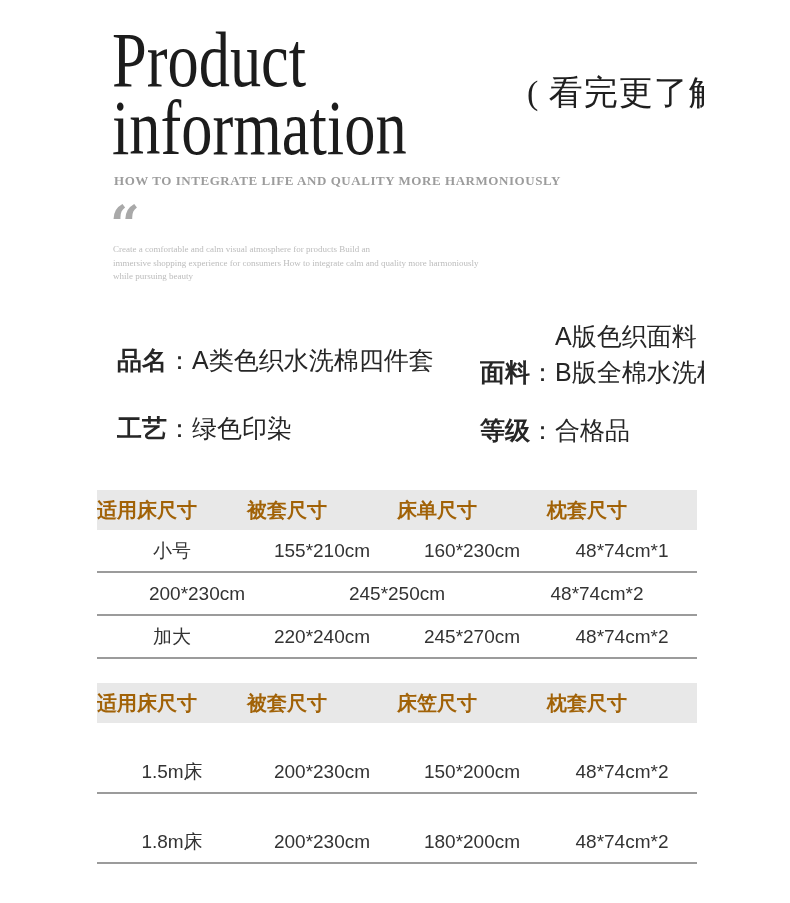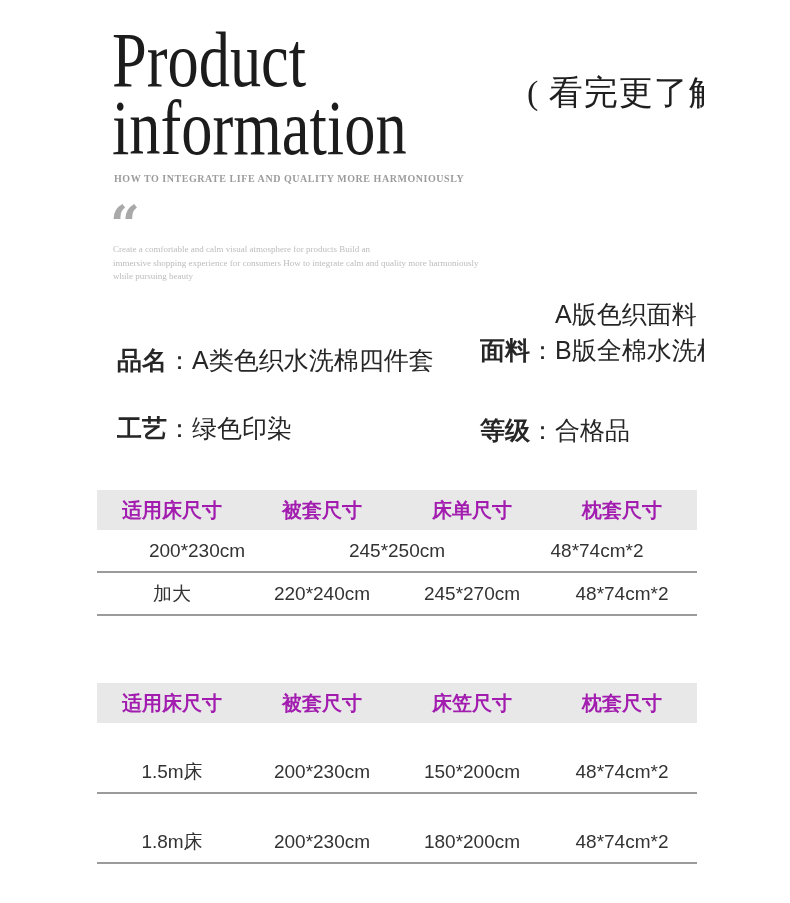--- a/index.html
+++ b/index.html
@@ -11,21 +11,21 @@
   .title {
     position:absolute; left:112px; top:26px;
     font-family:"Liberation Serif", serif;
     font-size:78px; line-height:68px; color:#1c1c1c;
     transform:scaleX(0.8); transform-origin:left top;
     letter-spacing:0px; white-space:nowrap;
   }
   .subtitle {
     position:absolute; left:114px; top:173px;
     font-family:"Liberation Serif", serif;
-    font-size:10px; font-weight:700; letter-spacing:0.55px;
+    font-size:13px; font-weight:700; letter-spacing:0.55px;
     color:#9c9c9c; white-space:nowrap;
   }
   .side-note {
     position:absolute; left:527px; top:70px;
     font-family:"Liberation Serif", serif;
     font-size:34px; color:#1f1f1f; letter-spacing:1px; white-space:nowrap;
   }
   .quote-mark {
     position:absolute; left:110px; top:196px; height:44px; overflow:hidden;
     font-family:"DejaVu Serif","Liberation Serif", serif;
@@ -35,33 +35,33 @@
     position:absolute; left:113px; top:243px;
     font-family:"Liberation Serif", serif;
     font-size:9px; line-height:13.5px; color:#bcbcbc; white-space:nowrap;
   }
   
   .spec { position:absolute; font-size:25px; color:#262626; white-space:nowrap; line-height:36px; }
   .spec .lbl   { font-weight:700; }
   .spec .colon { font-weight:400; }
   .spec .val   { font-weight:400; }
   .spec-name   { left:117px; top:342px; }
-  .spec-fabric { left:480px; top:296px; }
+  .spec-fabric { left:480px; top:318px; }
   .spec-fabric .fabric-line1 { padding-left:75px; font-weight:400; }
   .spec-craft  { left:117px; top:410px; }
   .spec-grade  { left:480px; top:412px; }
   
   .size-table { position:absolute; left:97px; width:600px; }
   .table-1 { top:490px; }
   .table-2 { top:683px; }
   .t-head {
     display:flex; height:40px; align-items:center;
     background:var(--header-bg, #e8e8e8);
   }
-  .t-hcell { flex:1; text-align:center; font-weight:700; font-size:20px; color:#a21caf; }
+  .t-hcell { flex:1; font-weight:700; font-size:20px; color:#a16207; }
   .t-row {
     display:flex; align-items:center;
     border-bottom:2px solid var(--separator, #9b9b9b);
   }
   .table-1 .t-row { height:41px; }
   .table-2 .t-row { height:39.5px;margin-top:29px; }
   .t-cell { flex:1; text-align:center; font-size:19px; color:#333333; }
 </style>
 </head>
 <body>
@@ -105,20 +105,26 @@
   </div>
 
   <div class="size-table table-1">
       <div class="t-head">
         <div class="t-hcell">适用床尺寸</div>
         <div class="t-hcell">被套尺寸</div>
         <div class="t-hcell">床单尺寸</div>
         <div class="t-hcell">枕套尺寸</div>
       </div>
       <div class="t-row">
+        <div class="t-cell">小号</div>
+        <div class="t-cell">155*210cm</div>
+        <div class="t-cell">160*230cm</div>
+        <div class="t-cell">48*74cm*1</div>
+      </div>
+      <div class="t-row">
         <div class="t-cell">200*230cm</div>
         <div class="t-cell">245*250cm</div>
         <div class="t-cell">48*74cm*2</div>
       </div>
       <div class="t-row">
         <div class="t-cell">加大</div>
         <div class="t-cell">220*240cm</div>
         <div class="t-cell">245*270cm</div>
         <div class="t-cell">48*74cm*2</div>
       </div>

